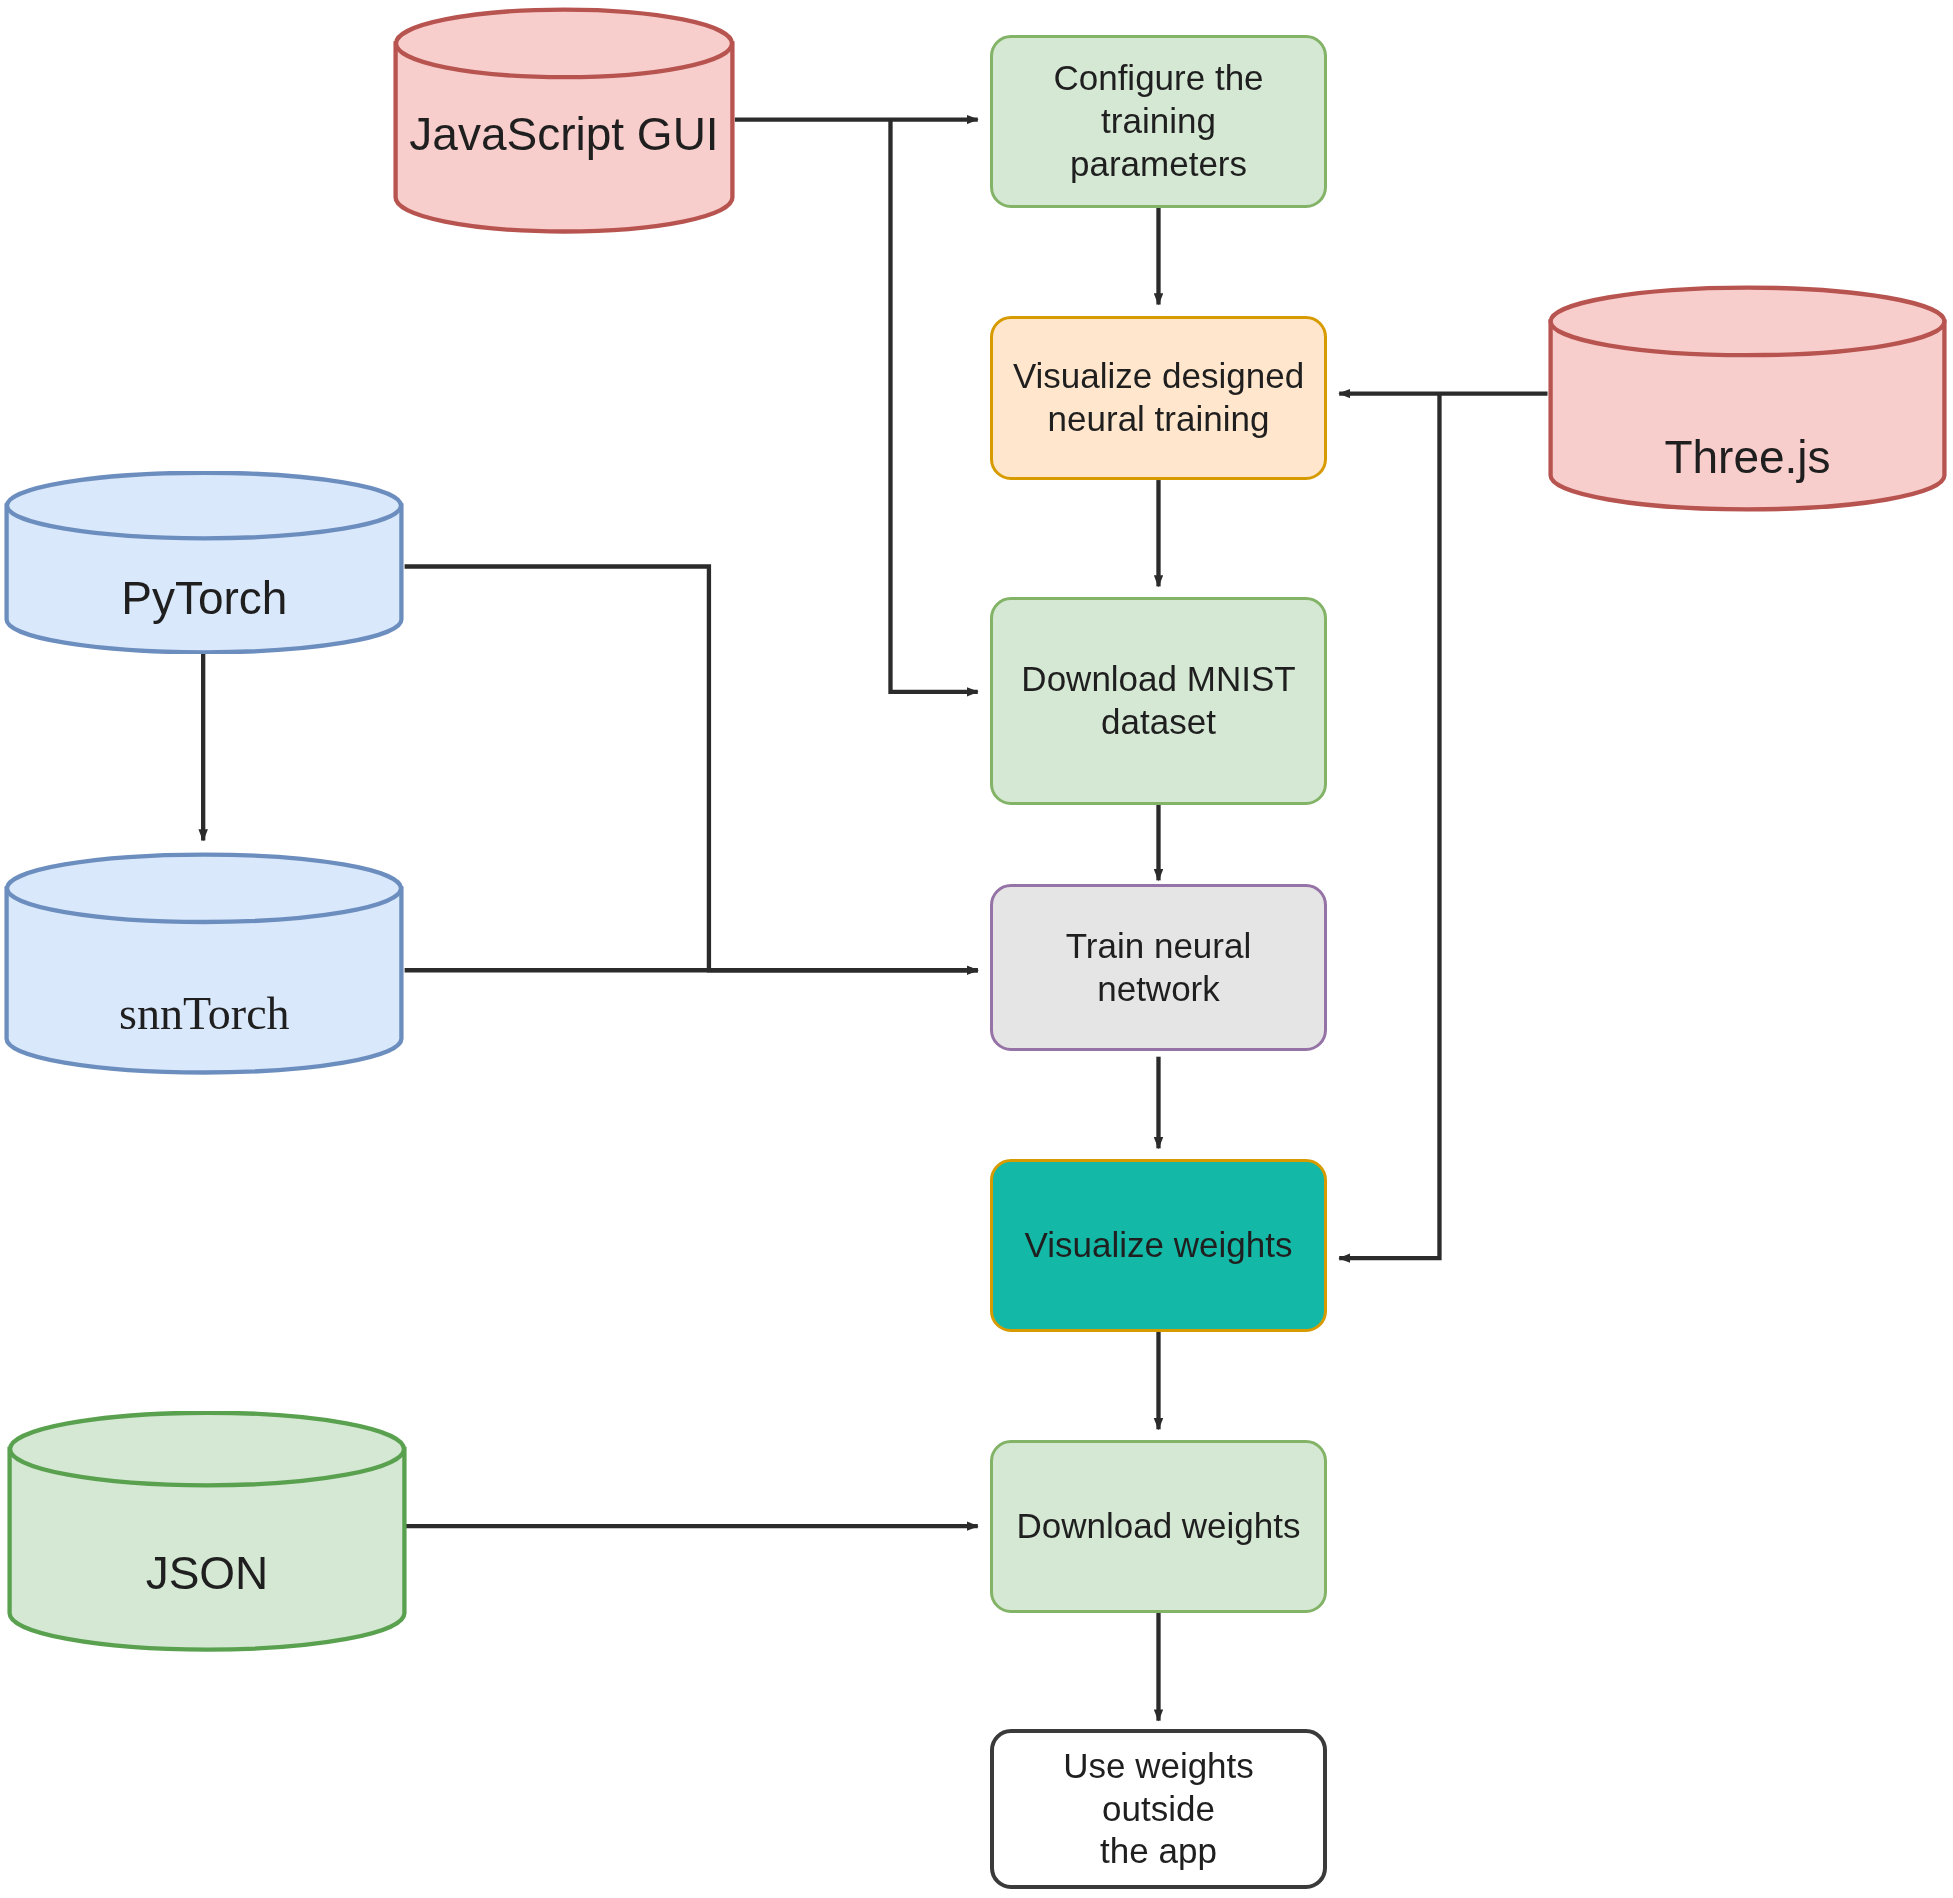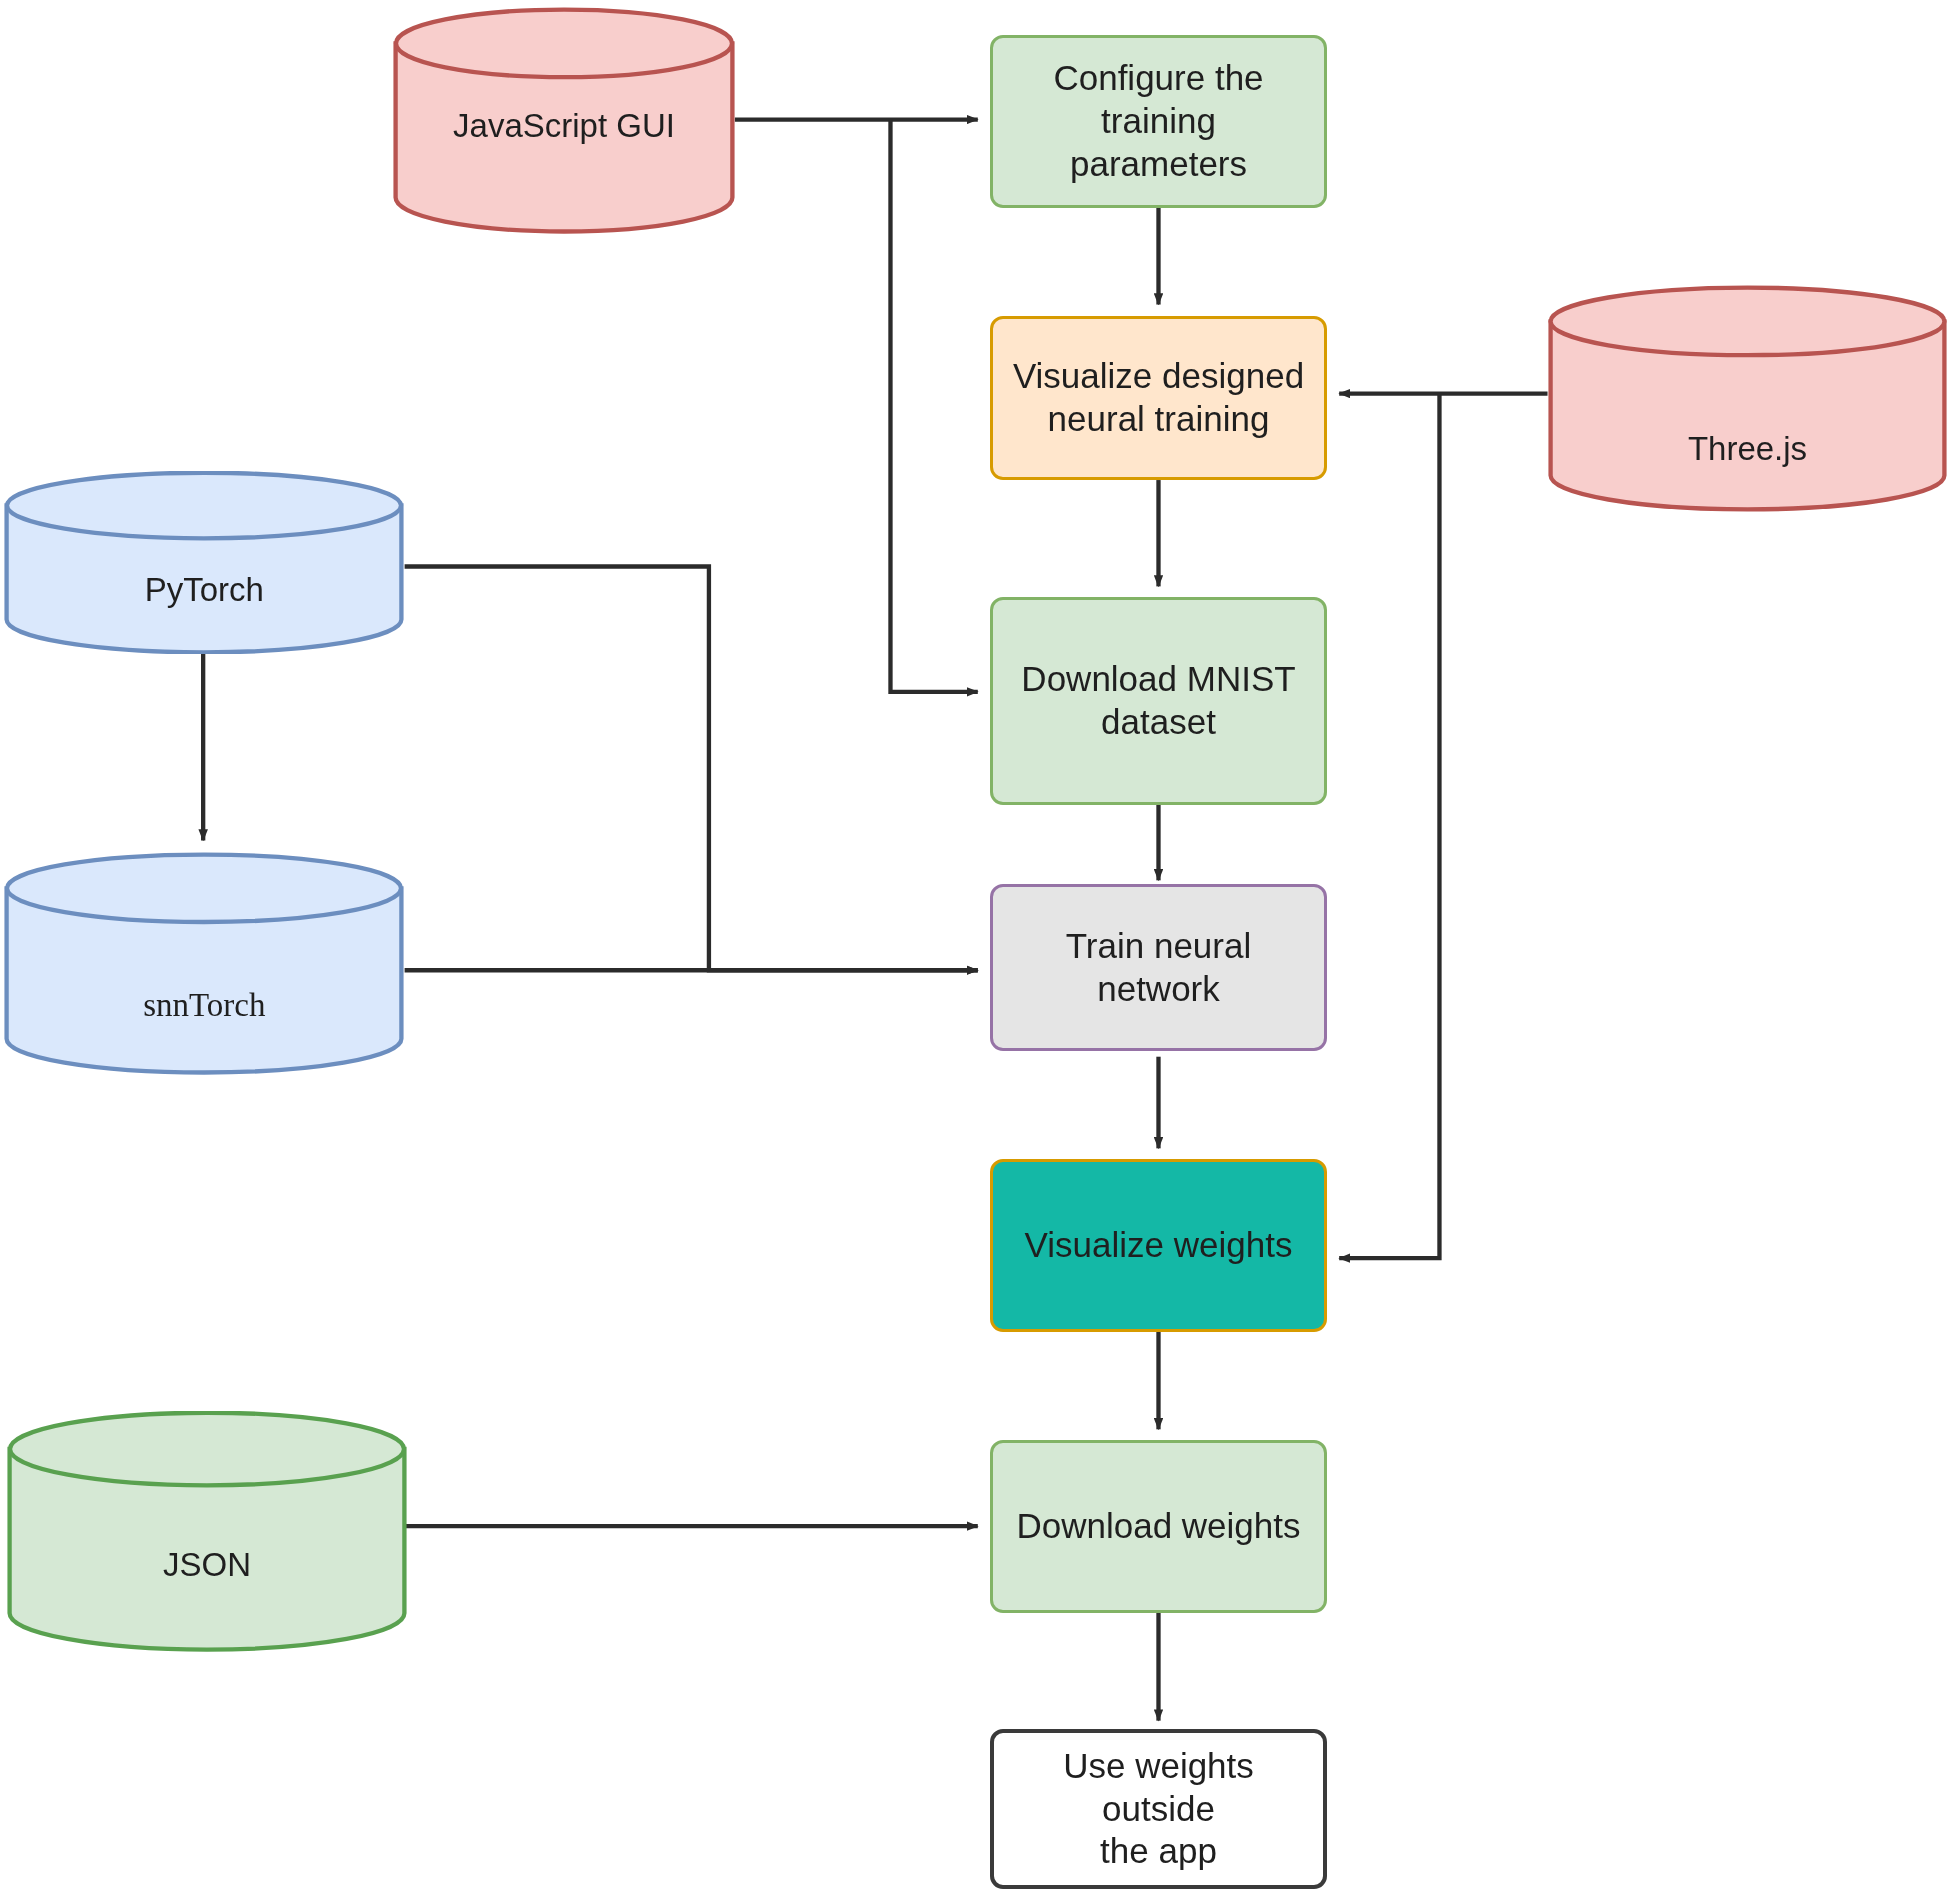--- a/index.html
+++ b/index.html
@@ -25,21 +25,21 @@
   .node {
     position: absolute;
     box-sizing: border-box;
     display: flex;
     align-items: center;
     justify-content: center;
     text-align: center;
   }
   
   .proc {
-    border-radius: 13px;
+    border-radius: 21px;
     border-style: solid;
     border-width: 3.5px;
   }
   .proc .label {
     font-size: 35px;
     line-height: 1.22;
     color: #1f1f1f;
     padding: 0 14px;
     white-space: pre-line;
   }
@@ -51,21 +51,21 @@
     position: absolute;
     left: 0; top: 0;
     width: 100%;
     height: 100%;
   }
   .cyl .label {
     position: absolute;
     left: 0;
     width: 100%;
     text-align: center;
-    font-size: 33px;
+    font-size: 46px;
     color: #1f1f1f;
   }
 </style>
 </head>
 <body>
 
 <div id="canvas">
 
   <svg id="edges" viewBox="0 0 2259 2196" xmlns="http://www.w3.org/2000/svg">
     <defs>

